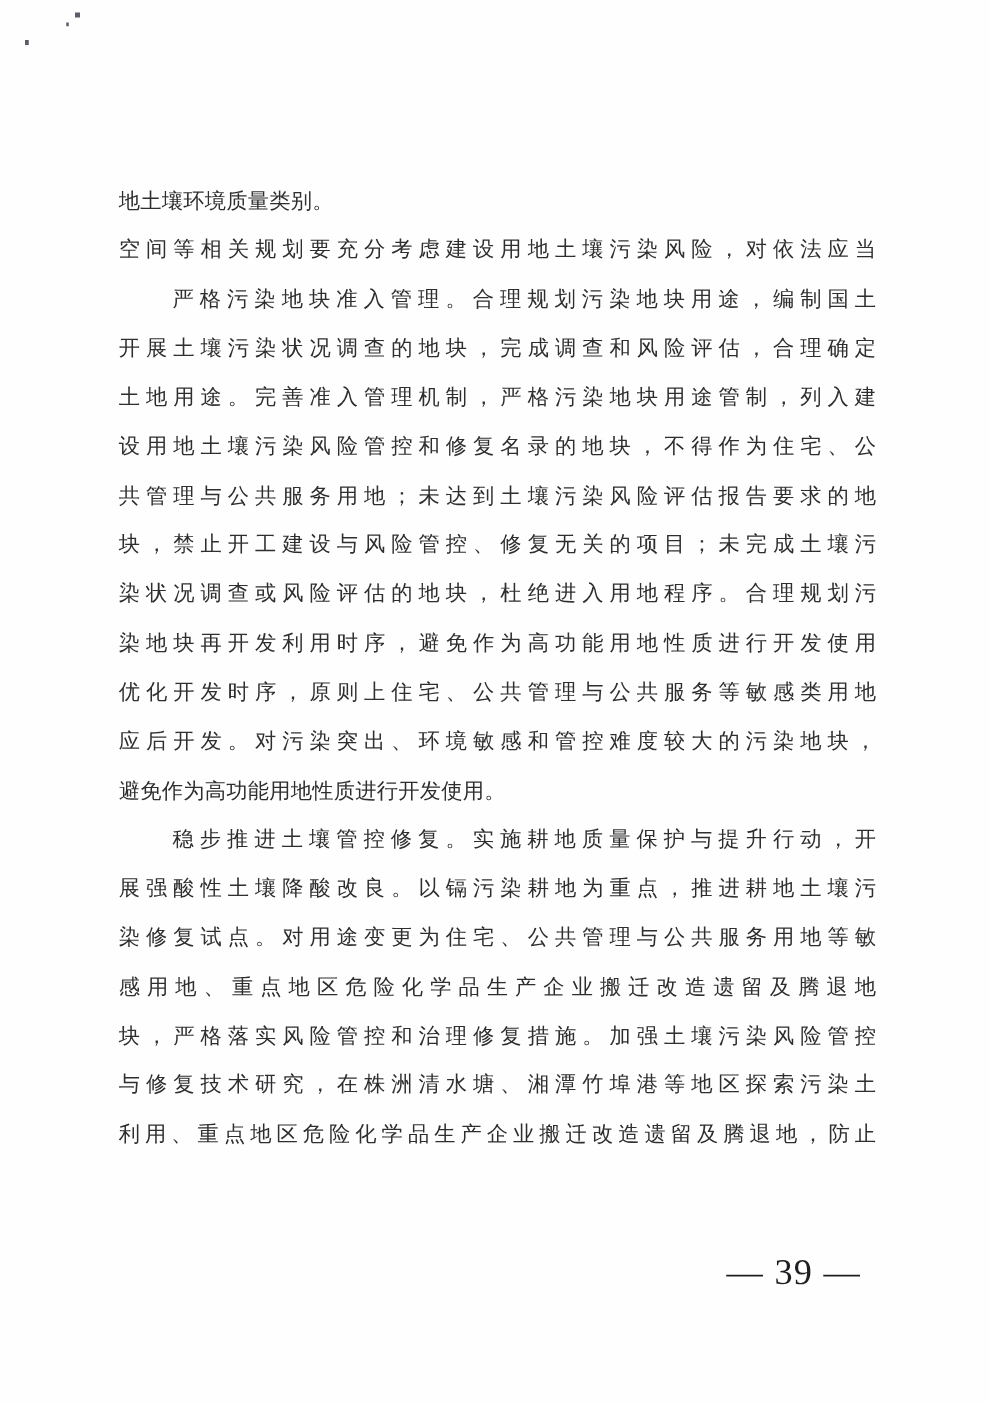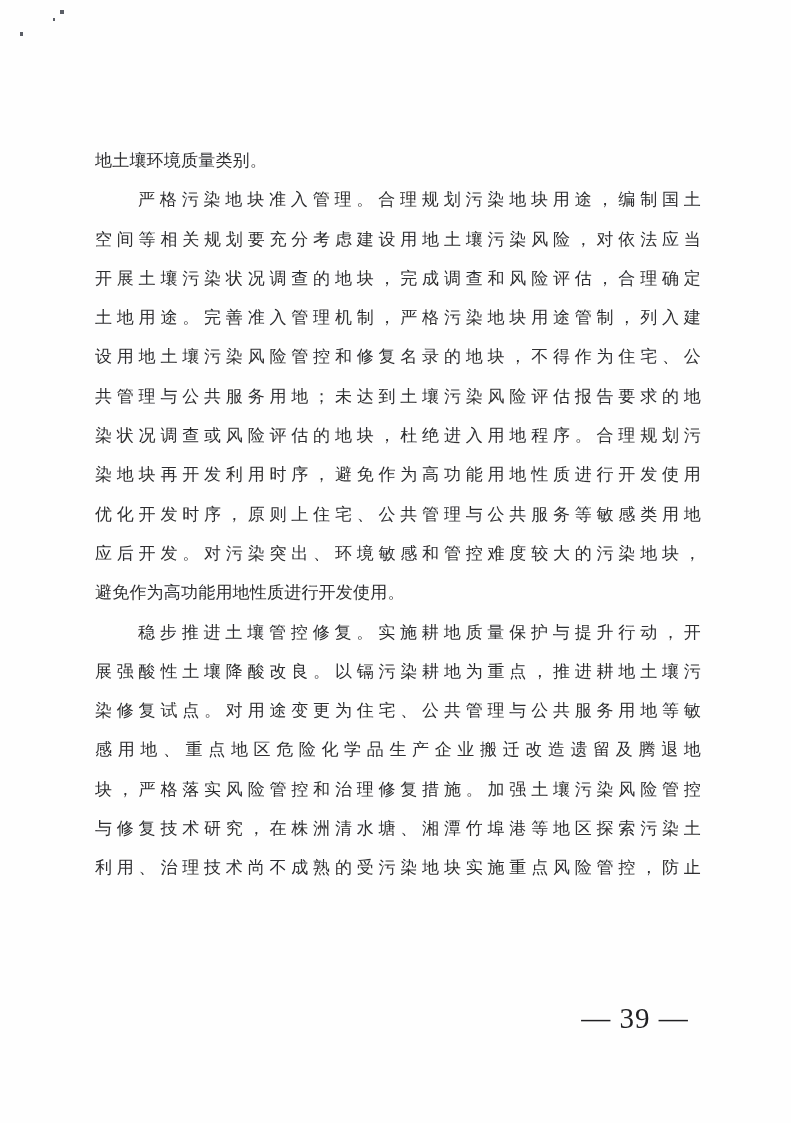--- a/index.html
+++ b/index.html
@@ -64,35 +64,36 @@
 <body>
 
 <div class="page">
 
   <span class="speck speck-1"></span>
   <span class="speck speck-2"></span>
   <span class="speck speck-3"></span>
 
   <div class="text-block">
     <div class="line para-end">地土壤环境质量类别。</div>
+    <div class="line">空间等相关规划要充分考虑建设用地土壤污染风险，对依法应当</div>
     <div class="line indent">严格污染地块准入管理。合理规划污染地块用途，编制国土</div>
-    <div class="line">空间等相关规划要充分考虑建设用地土壤污染风险，对依法应当</div>
     <div class="line">开展土壤污染状况调查的地块，完成调查和风险评估，合理确定</div>
     <div class="line">土地用途。完善准入管理机制，严格污染地块用途管制，列入建</div>
     <div class="line">设用地土壤污染风险管控和修复名录的地块，不得作为住宅、公</div>
     <div class="line">共管理与公共服务用地；未达到土壤污染风险评估报告要求的地</div>
+    <div class="line">块，禁止开工建设与风险管控、修复无关的项目；未完成土壤污</div>
     <div class="line">染状况调查或风险评估的地块，杜绝进入用地程序。合理规划污</div>
     <div class="line">染地块再开发利用时序，避免作为高功能用地性质进行开发使用</div>
     <div class="line">优化开发时序，原则上住宅、公共管理与公共服务等敏感类用地</div>
     <div class="line">应后开发。对污染突出、环境敏感和管控难度较大的污染地块，</div>
     <div class="line para-end">避免作为高功能用地性质进行开发使用。</div>
     <div class="line indent">稳步推进土壤管控修复。实施耕地质量保护与提升行动，开</div>
     <div class="line">展强酸性土壤降酸改良。以镉污染耕地为重点，推进耕地土壤污</div>
     <div class="line">染修复试点。对用途变更为住宅、公共管理与公共服务用地等敏</div>
     <div class="line">感用地、重点地区危险化学品生产企业搬迁改造遗留及腾退地</div>
     <div class="line">块，严格落实风险管控和治理修复措施。加强土壤污染风险管控</div>
     <div class="line">与修复技术研究，在株洲清水塘、湘潭竹埠港等地区探索污染土</div>
-    <div class="line">利用、治理技术尚不成熟的受污染地块实施重点风险管控，防止</div>
+    <div class="line">利用、重点地区危险化学品生产企业搬迁改造遗留及腾退地，防止</div>
   </div>
 
   <div class="page-number">— 39 —</div>
 
 </div>
 
 </body></html>

